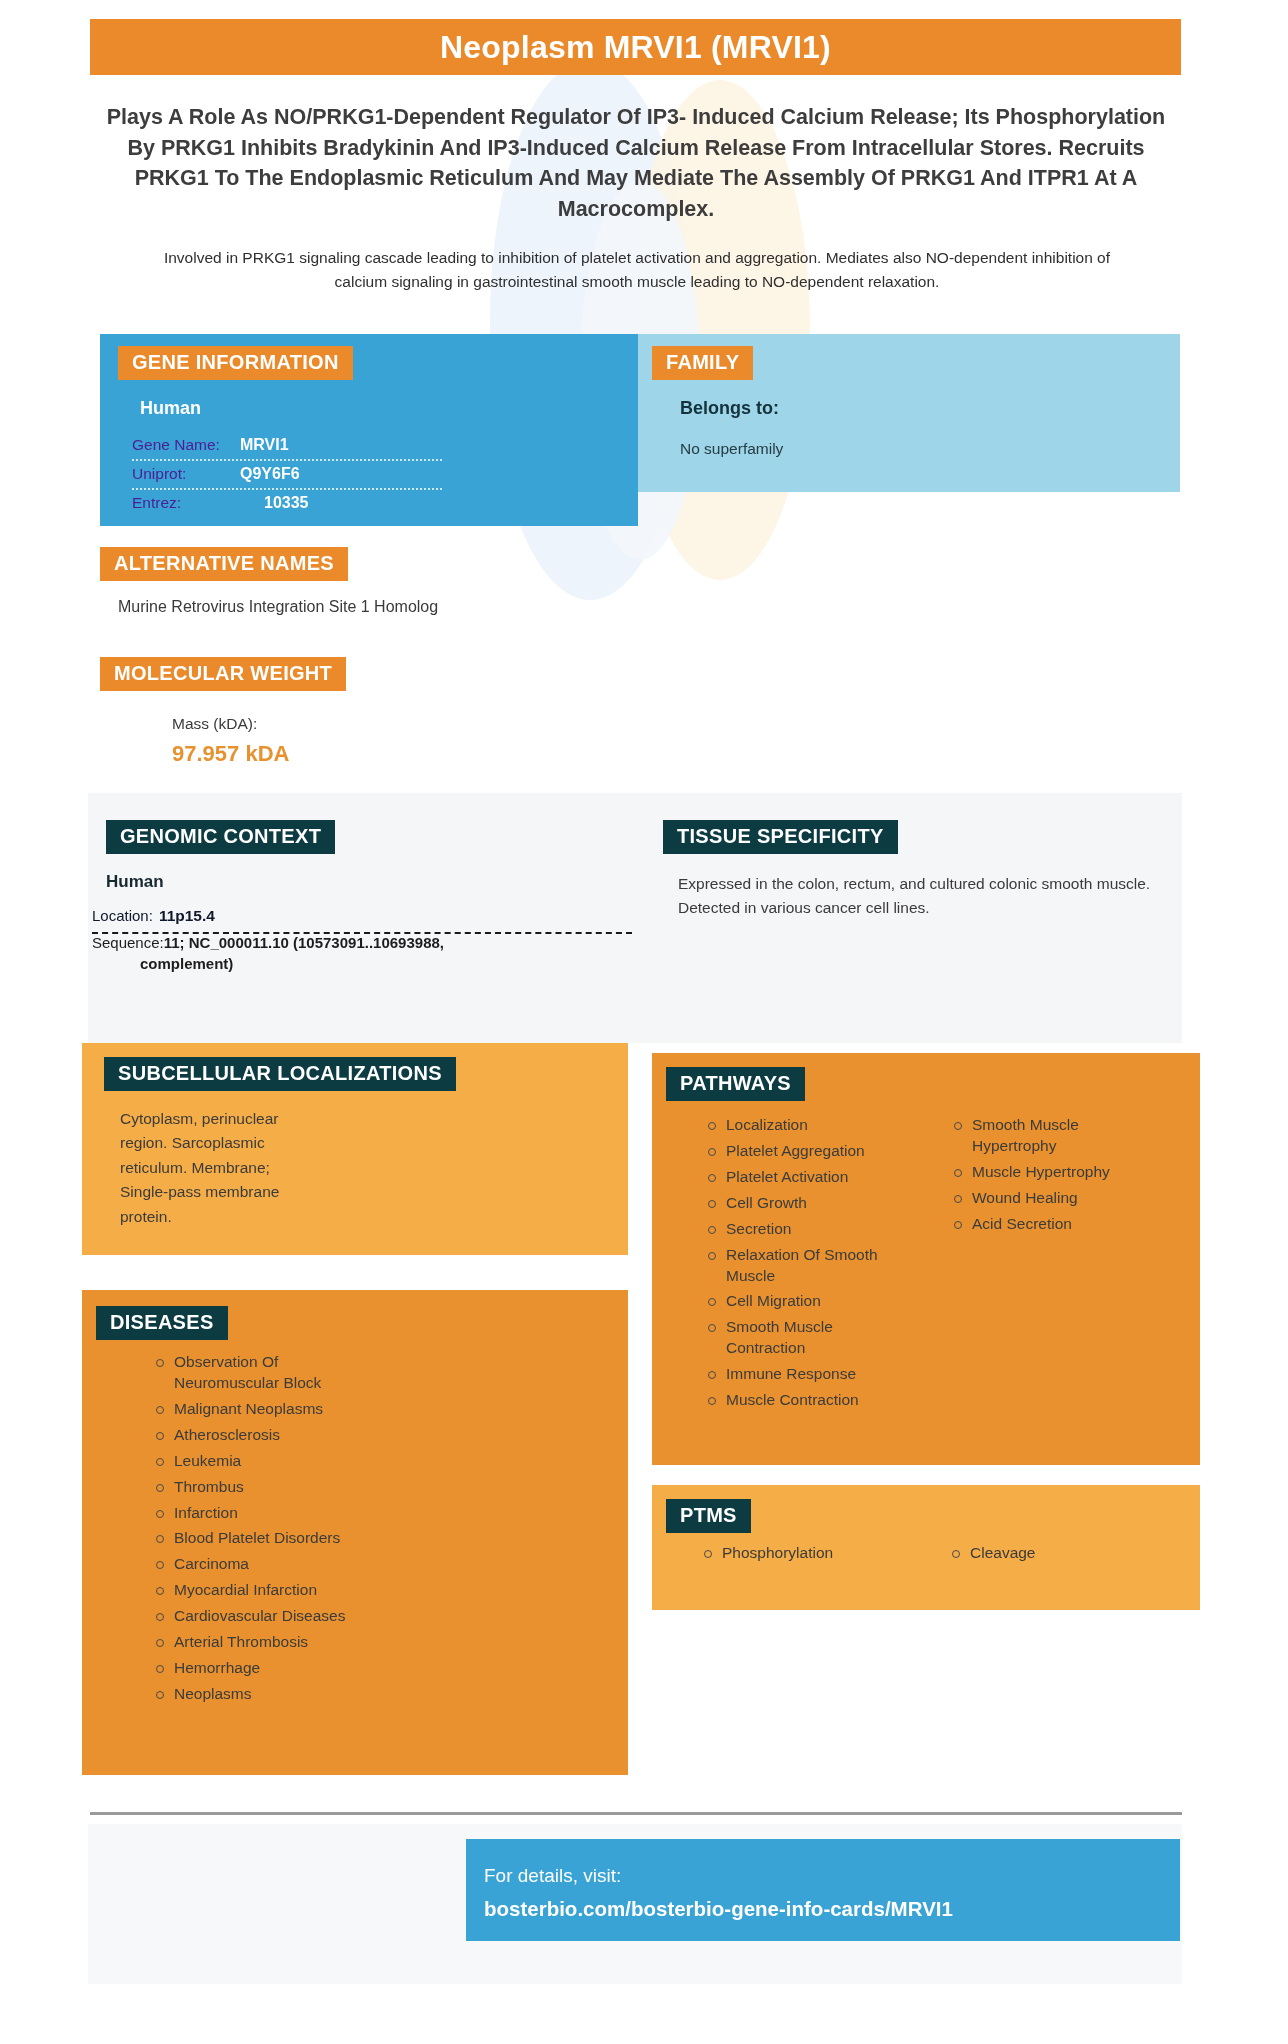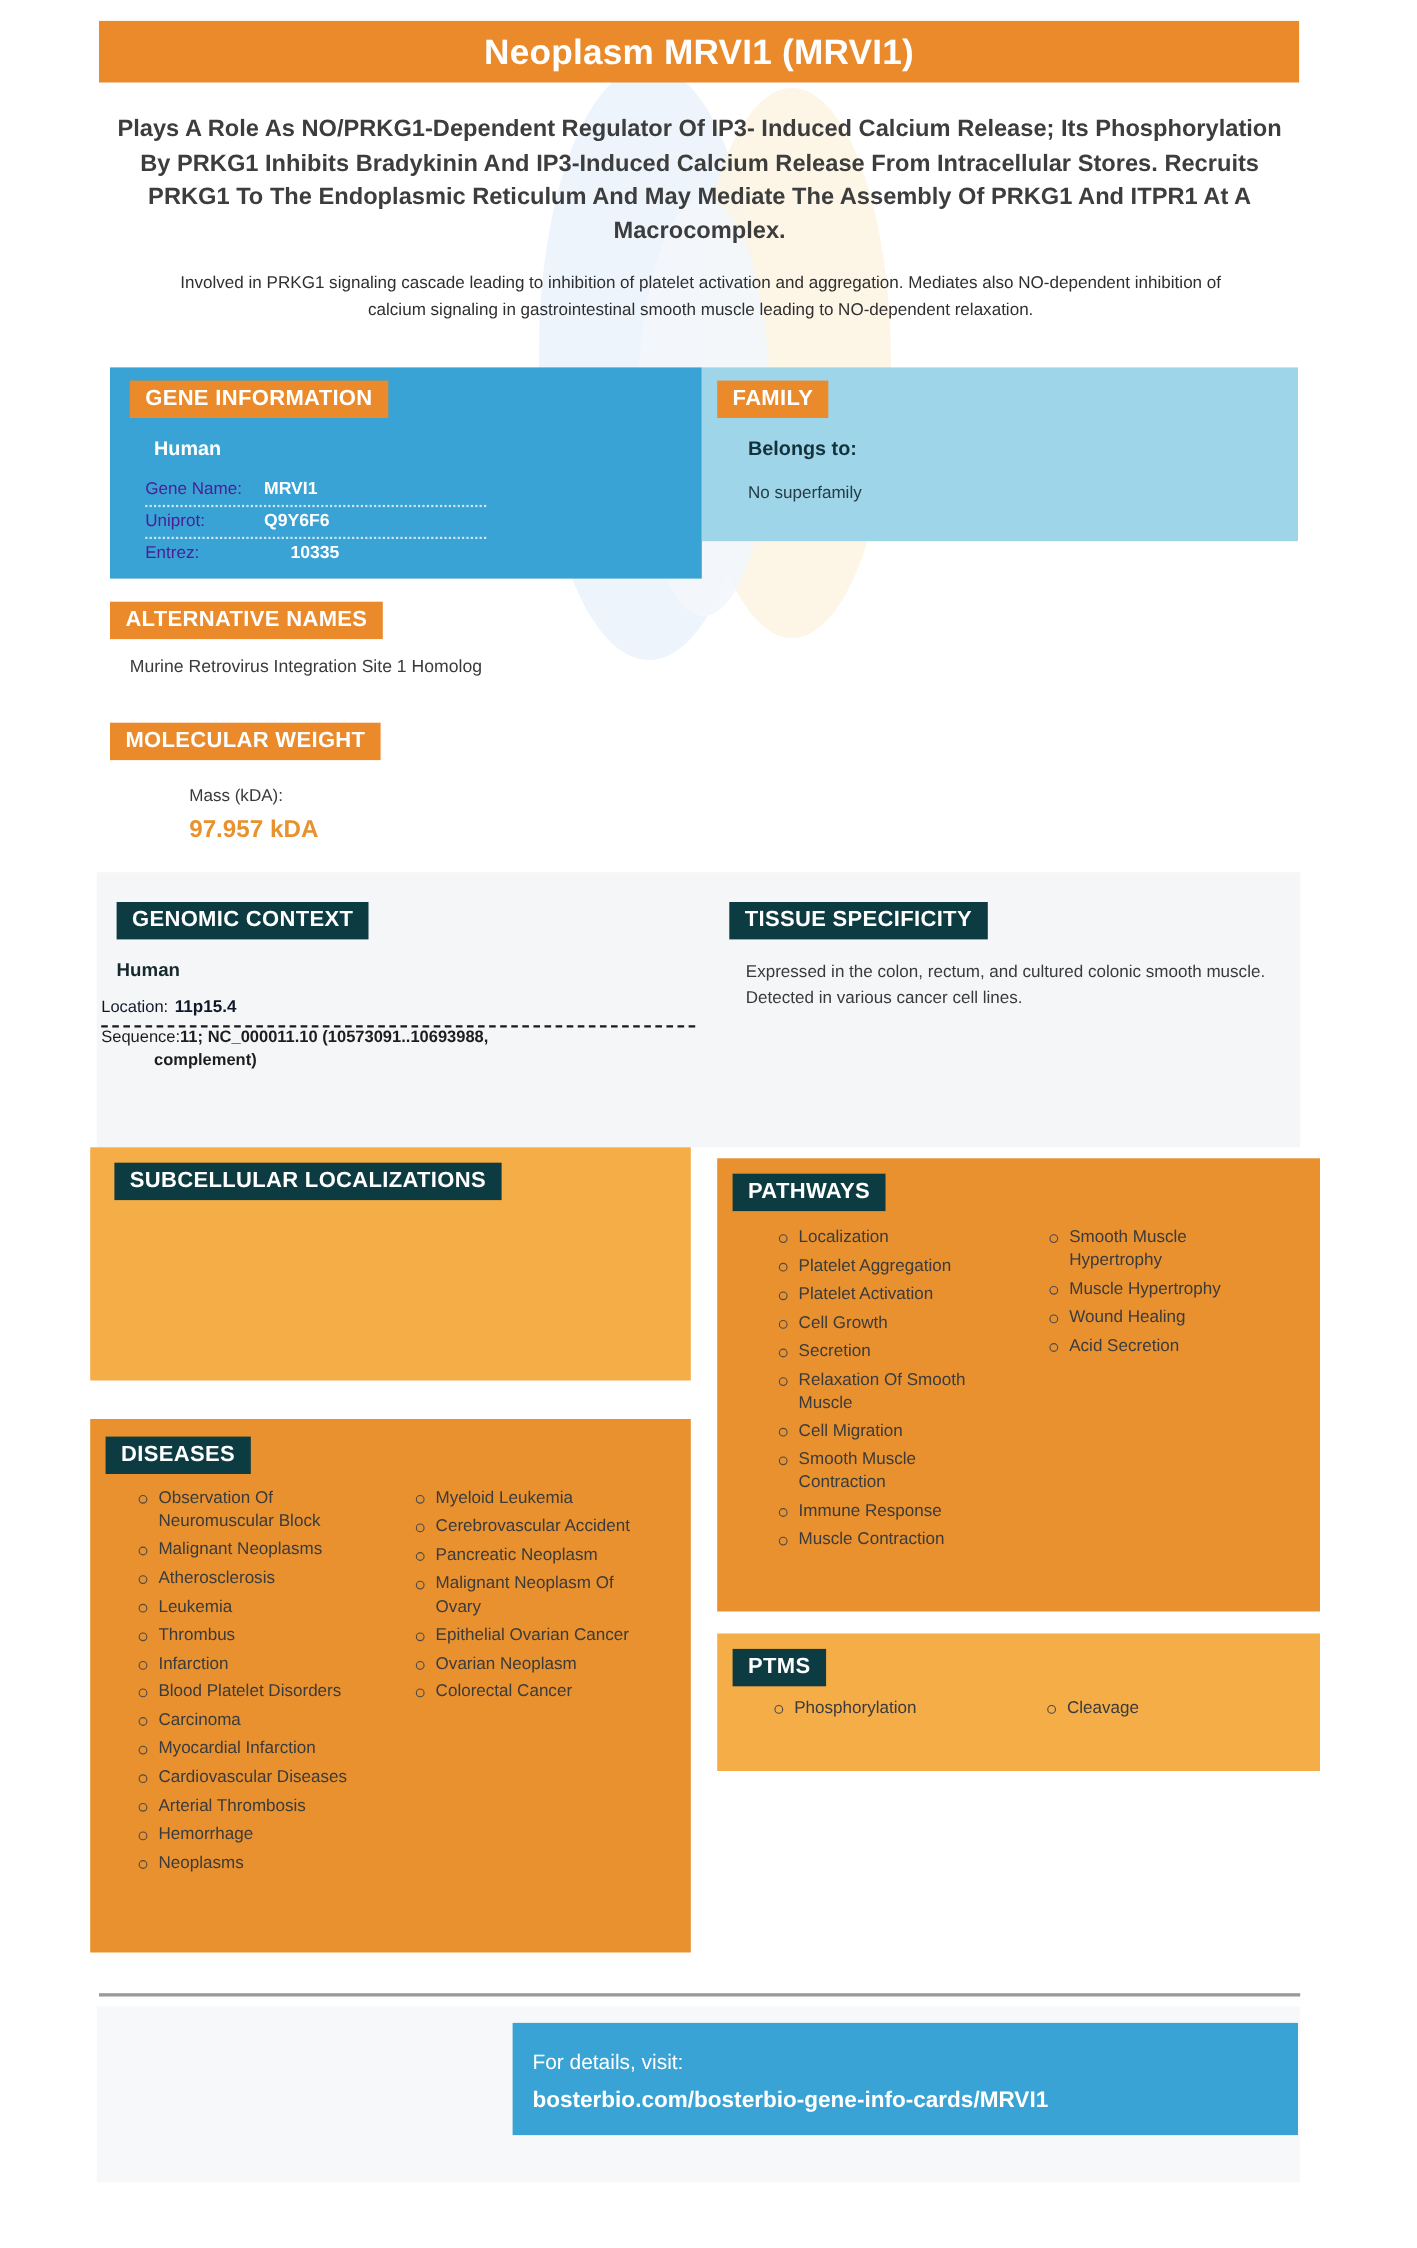--- a/index.html
+++ b/index.html
@@ -384,20 +384,21 @@
   <div class="gc-sequence">
     <span>Sequence:</span><b>11; NC_000011.10 (10573091..10693988,</b>
   </div>
   <div class="gc-seq-cont">complement)</div>
 
   <div class="chip chip-dark ts-chip">TISSUE SPECIFICITY</div>
   <div class="ts-value">Expressed in the colon, rectum, and cultured colonic smooth muscle. Detected in various cancer cell lines.</div>
 
   <div class="subcell-panel">
     <div class="chip chip-dark">SUBCELLULAR LOCALIZATIONS</div>
+    <div class="subcell-value">Cytoplasm, perinuclear region. Sarcoplasmic reticulum. Membrane; Single-pass membrane protein.</div>
   </div>
 
   <div class="pathways-panel">
     <div class="chip chip-dark">PATHWAYS</div>
     <div class="cols pathways-cols">
       <div class="col">
         <ul class="bullets">
             <li>Localization</li>
             <li>Platelet Aggregation</li>
             <li>Platelet Activation</li>
@@ -434,31 +435,20 @@
             <li>Infarction</li>
             <li>Blood Platelet Disorders</li>
             <li>Carcinoma</li>
             <li>Myocardial Infarction</li>
             <li>Cardiovascular Diseases</li>
             <li>Arterial Thrombosis</li>
             <li>Hemorrhage</li>
             <li>Neoplasms</li>
           </ul>
       </div>
-      <div class="col">
-        <ul class="bullets">
-            <li>Myeloid Leukemia</li>
-            <li>Cerebrovascular Accident</li>
-            <li>Pancreatic Neoplasm</li>
-            <li>Malignant Neoplasm Of Ovary</li>
-            <li>Epithelial Ovarian Cancer</li>
-            <li>Ovarian Neoplasm</li>
-            <li>Colorectal Cancer</li>
-          </ul>
-      </div>
     </div>
   </div>
 
   <div class="ptms-panel">
     <div class="chip chip-dark">PTMS</div>
     <div class="cols ptms-cols">
       <div class="col">
         <ul class="bullets">
             <li>Phosphorylation</li>
           </ul>

